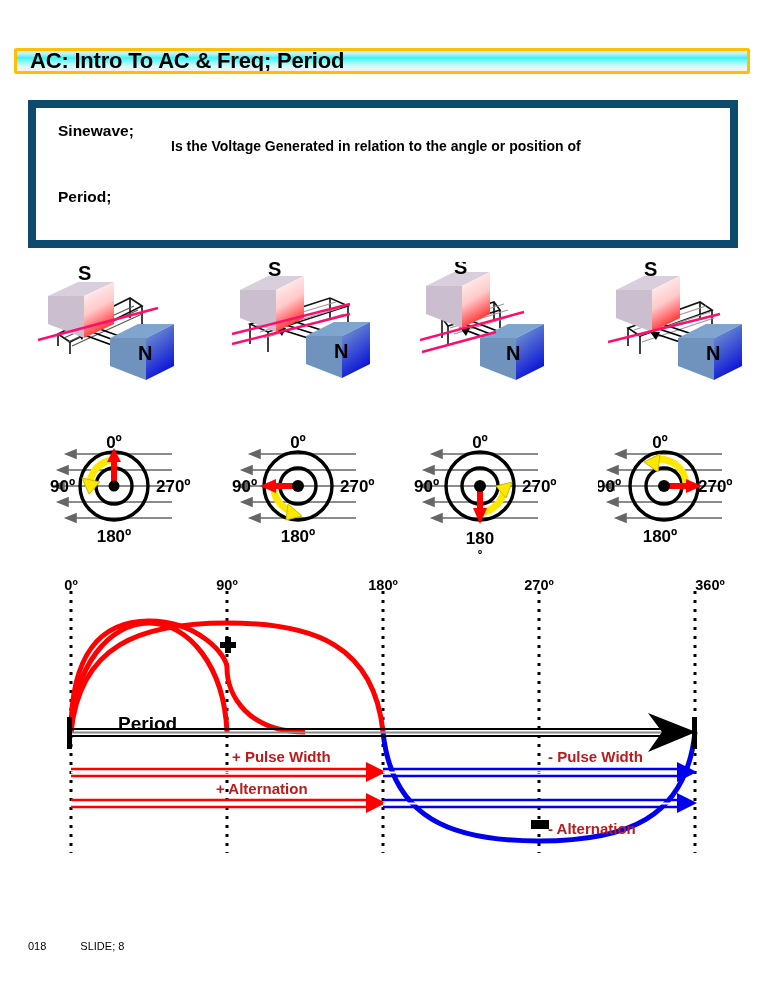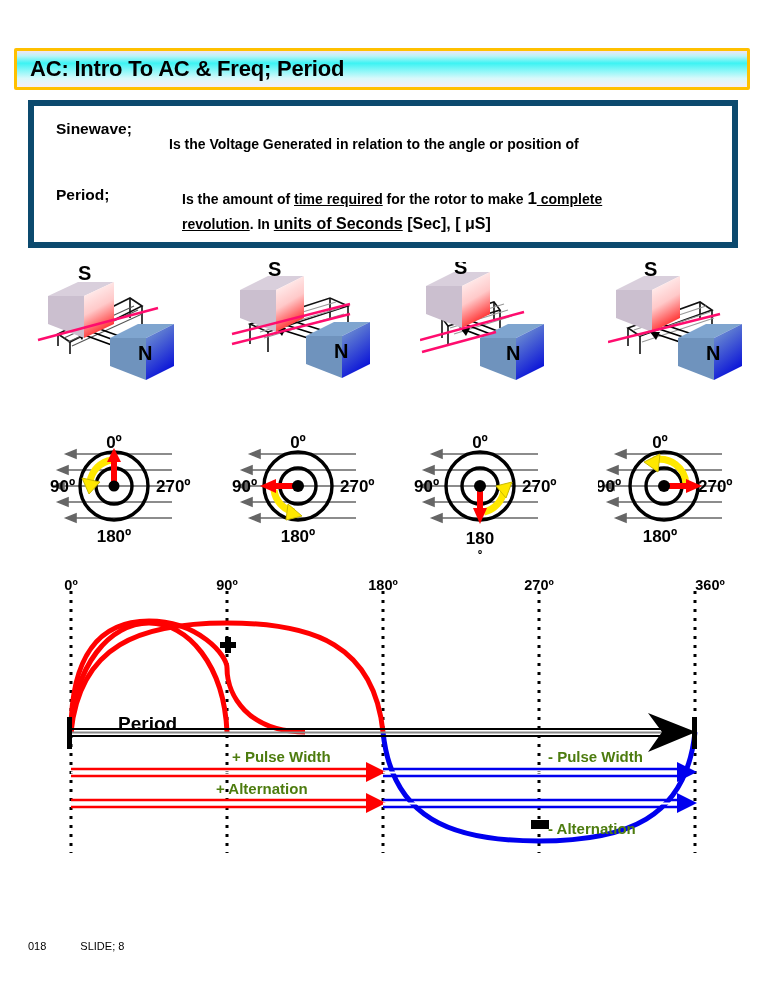--- a/index.html
+++ b/index.html
@@ -10,21 +10,21 @@
     width: 778px; height: 1000px;
     position: relative;
     font-family: "Liberation Sans", sans-serif;
     overflow: hidden;
   }
 
   
   #title-bar {
     position: absolute;
     left: 14px; top: 48px;
-    width: 736px; height: 42px;
+    width: 736px; height: 26px;
     border: 3px solid #FFC000;
     border-radius: 2px;
     background: linear-gradient(to bottom,
         #efe6f4 0%, #b9f4f7 14%, #3df3f3 34%,
         #8ff7f8 56%, #d8f9fb 76%, #f6eef6 100%);
     box-sizing: border-box;
     overflow: hidden;
   }
   #title-text {
     position: absolute;
@@ -36,21 +36,21 @@
     white-space: nowrap;
     letter-spacing: -0.2px;
   }
   #title-text .thin { font-weight: bold; }
 
   
   #definition-box {
     position: absolute;
     left: 28px; top: 100px;
     width: 710px; height: 148px;
-    border: 6px solid #0c4a6e;
+    border: 8px solid #0c4a6e;
     box-sizing: border-box;
     background: #fff;
   }
   .def-term {
     position: absolute;
     font-size: 15.5px; font-weight: bold; color: #000;
     white-space: nowrap;
   }
   .def-body {
     position: absolute;
@@ -78,21 +78,21 @@
   }
   #chart svg { display:block; }
   .axis-label {
     position: absolute;
     font-size: 14.5px; font-weight: bold; color: #000;
     white-space: nowrap;
     transform: translateX(-50%);
   }
   .chart-text {
     position: absolute;
-    font-size: 15px; font-weight: bold; color: #4d7c0f;
+    font-size: 15px; font-weight: bold; color: #b91c1c;
     white-space: nowrap;
   }
   #period-label {
     position: absolute;
     font-size: 19px; font-weight: bold; color: #000;
     white-space: nowrap;
   }
 
   
   #footer {
@@ -111,24 +111,20 @@
 </div>
 
 <div id="definition-box">
 
   <div class="def-term" style="left:22px; top:14px;">Sinewave;</div>
   <div class="def-body" style="left:135px; top:16px; width:545px;">
     <span>Is the Voltage Generated in relation to the angle or position of</span><br>
   </div>
 
   <div class="def-term" style="left:22px; top:68px;margin-top:12px;">Period;</div>
-  <div class="def-body" style="left:148px; top:68px; width:545px;">
-    <span>Is the amount of </span><u>time required</u><span> for the rotor to make </span><span class="big">1</span><u> complete</u><br>
-    <u>revolution</u><span>.  In </span><u class="bigger">units of Seconds</u><span class="bigger"> [Sec], [ </span><span class="bigger">μ</span><span class="bigger">S]</span>
-  </div>
 </div>
 
 <div class="magnet-unit" style="left:34px; top:262px;">
   <svg width="170" height="140" viewBox="0 0 170 140">
     <defs>
       <linearGradient id="sface1" x1="0" y1="0" x2="0.3" y2="1">
         <stop offset="0%" stop-color="#ffffff"></stop>
           <stop offset="55%" stop-color="#ffc9c9"></stop>
         <stop offset="100%" stop-color="#ff2b2b"></stop>
       </linearGradient>

